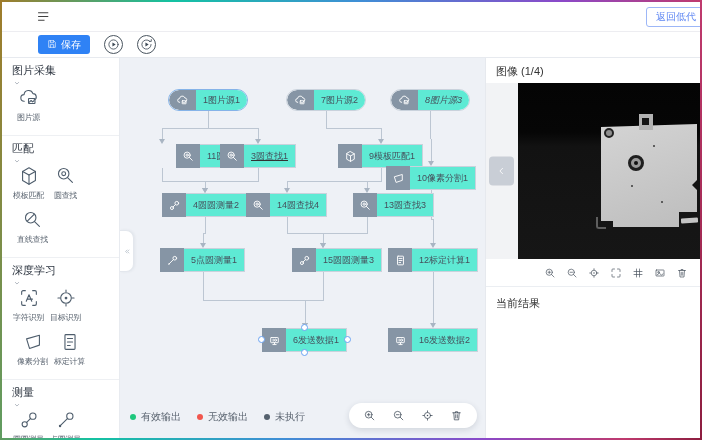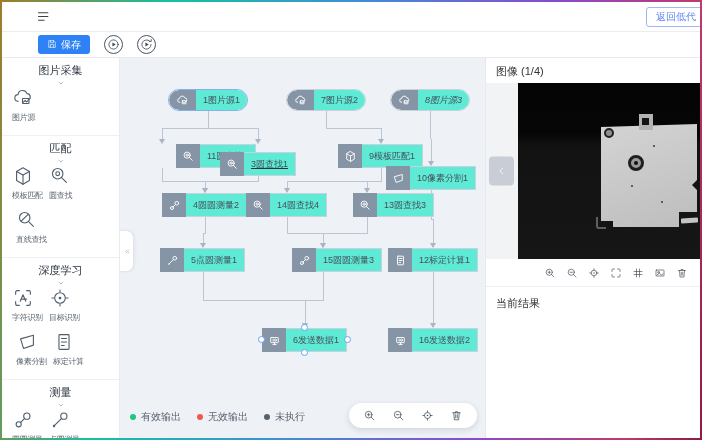--- a/index.html
+++ b/index.html
@@ -25,25 +25,25 @@
     display:inline-flex; align-items:center; justify-content:center; background:#fff; cursor:pointer; }
   .circle-btn svg { display:block; }
 
   
   .main { flex:1; display:flex; min-height:0; }
 
   
   .sidebar { width:118px; flex:0 0 118px; background:#fff; border-right:1px solid #e8ebf0; overflow:hidden; }
   .side-sec { padding:5px 10px 4px; }
   .side-sec + .side-sec { border-top:1px solid #eef0f3; }
-  .sec-head { display:flex; align-items:center; justify-content:space-between; height:20px; cursor:pointer;flex-direction:column; }
+  .sec-head { display:flex; align-items:flex-start; justify-content:space-between; height:20px; cursor:pointer;flex-direction:column; }
   .sec-title { font-size:11px; color:#2d3540; }
   .sec-chev { color:#9aa3ad; display:inline-flex; }
   .sec-items { display:flex; flex-wrap:wrap; padding-top:4px; }
-  .tool-item { width:33px; margin:0 0 8px 0; display:flex; flex-direction:column; align-items:flex-start; gap:3px; cursor:pointer; }
+  .tool-item { width:33px; margin:0 0 8px 0; display:flex; flex-direction:column; align-items:center; gap:3px; cursor:pointer; }
   .tool-item + .tool-item { margin-left:4px; }
   .ti-icon { color:#4e5d6c; display:inline-flex; }
   .ti-label { font-size:8px; color:#5a6470; white-space:nowrap; letter-spacing:-.3px; }
 
   
   .canvas { flex:1; position:relative; background:#eef1f6; overflow:hidden; }
   #edges,#nodes { position:absolute; inset:0; }
   .edge-seg { position:absolute; background:#bcc6d2; }
   .edge-arrow { position:absolute; width:0; height:0; border:3.5px solid transparent; border-top:5px solid #a9b5c3; }
   .fnode { position:absolute; display:inline-flex; height:24px; cursor:pointer; }
@@ -383,21 +383,21 @@
             <div class="fnode box" style="left: 20px; top: 86px; padding-left: 36px;">
               <span class="fn-icon">
                 <svg width="13" height="13" viewBox="0 0 24 24" fill="none" stroke="currentColor" stroke-width="1.7" stroke-linecap="round" stroke-linejoin="round">
                   <circle cx="9.5" cy="9.5" r="5.7"></circle>
                   <circle cx="9.5" cy="9.5" r="2.1"></circle>
                   <path d="M13.7 13.7L19 19"></path>
                 </svg>
               </span>
               <span class="fn-label">11圆查找2</span>
             </div>
-            <div class="fnode box" style="left: 100px; top: 94px; text-decoration: underline;">
+            <div class="fnode box" style="left: 100px; top: 86px; text-decoration: underline;">
               <span class="fn-icon">
                 <svg width="13" height="13" viewBox="0 0 24 24" fill="none" stroke="currentColor" stroke-width="1.7" stroke-linecap="round" stroke-linejoin="round">
                   <circle cx="9.5" cy="9.5" r="5.7"></circle>
                   <circle cx="9.5" cy="9.5" r="2.1"></circle>
                   <path d="M13.7 13.7L19 19"></path>
                 </svg>
               </span>
               <span class="fn-label">3圆查找1</span>
             </div>
             <div class="fnode box" style="left: 218px; top: 86px;">

